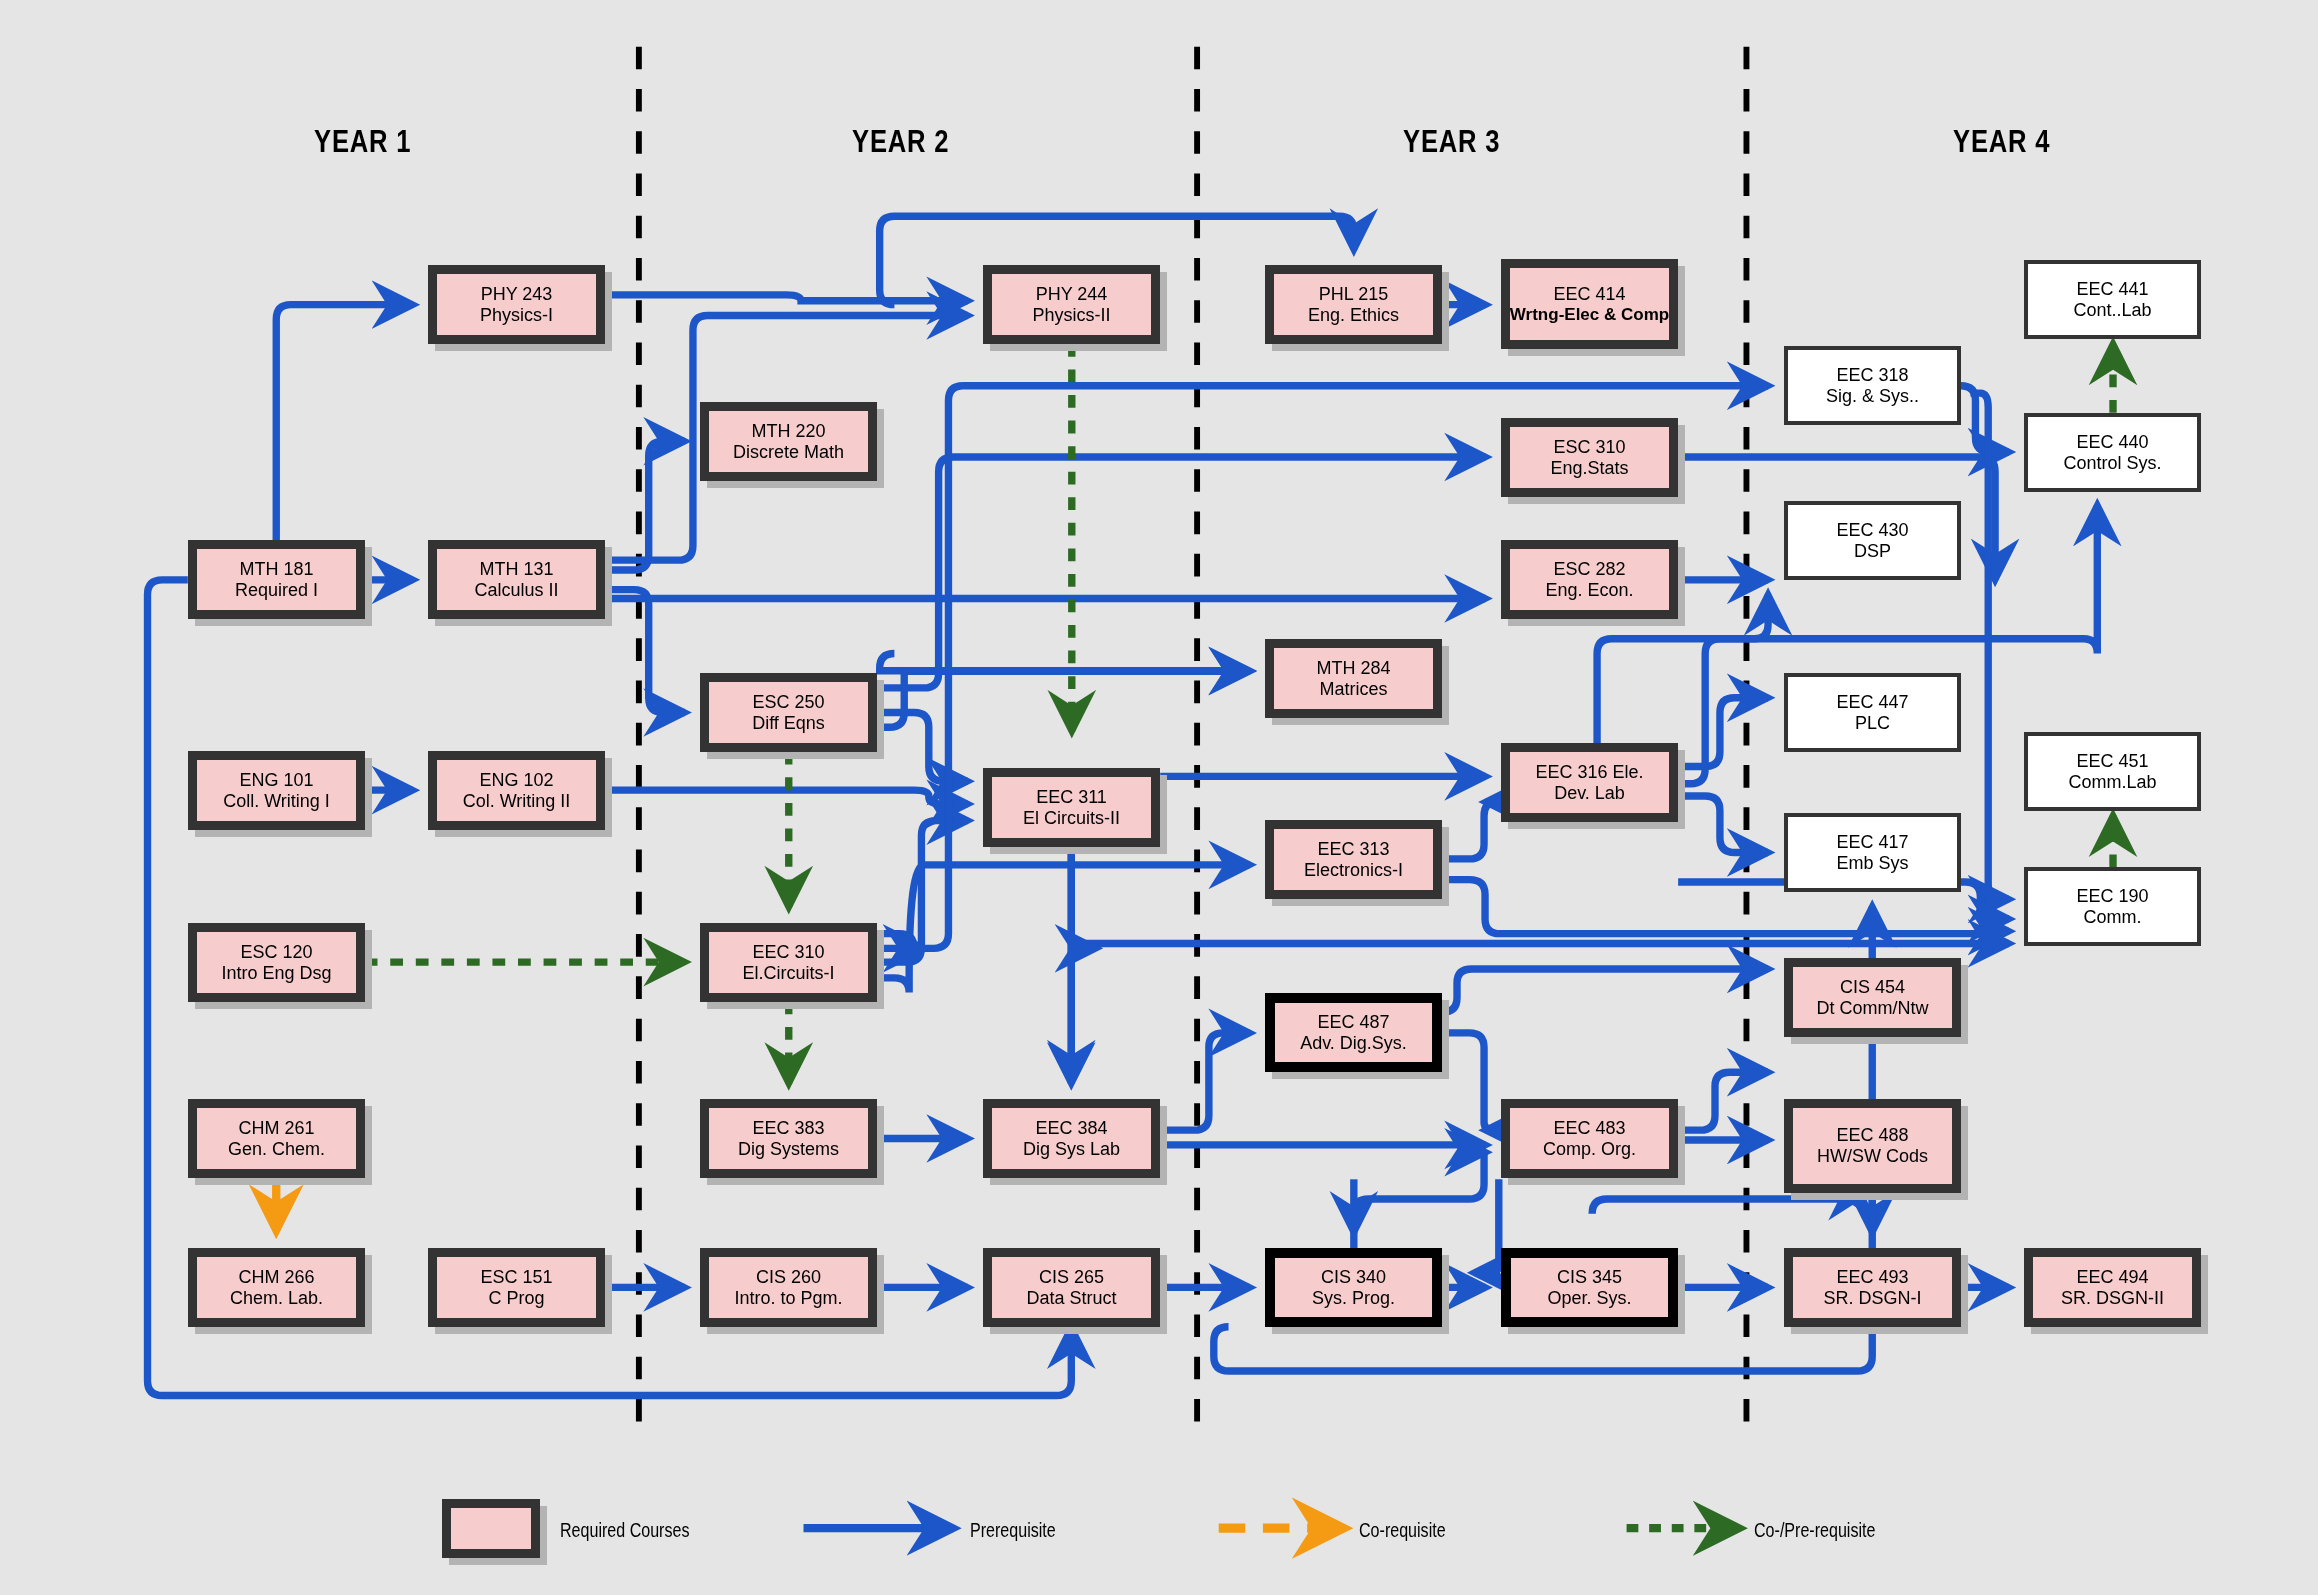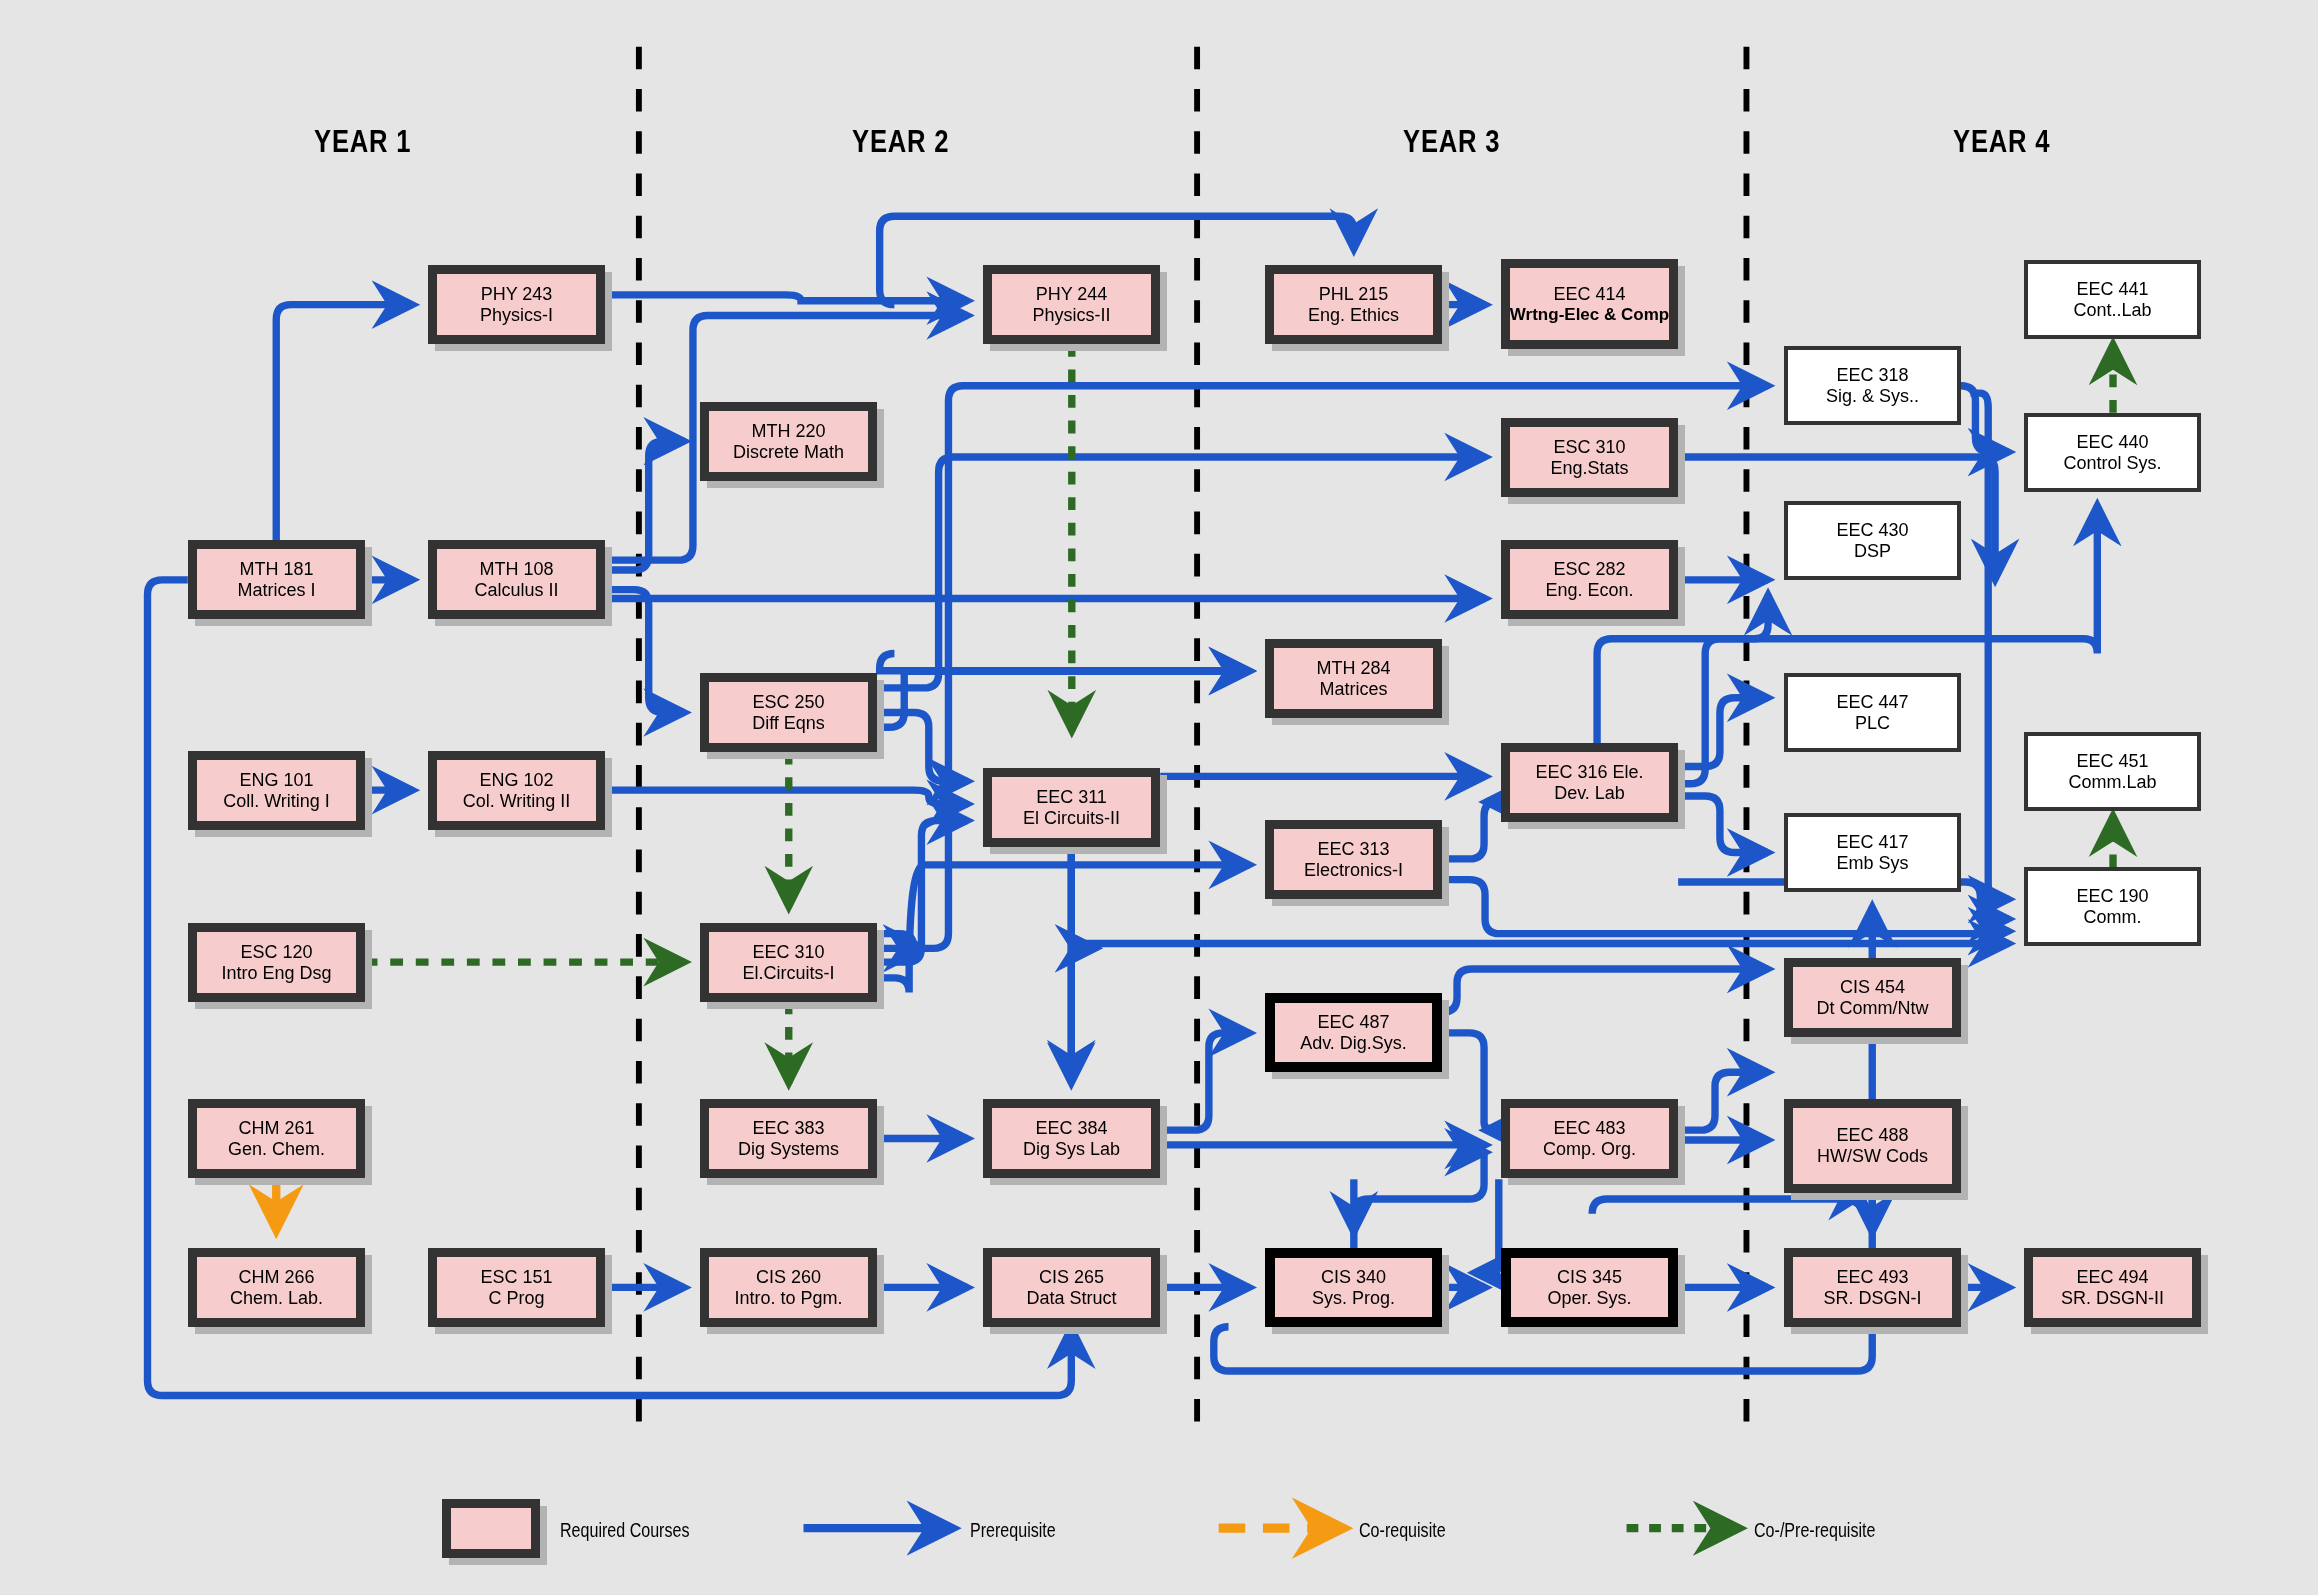--- a/index.html
+++ b/index.html
@@ -272,28 +272,28 @@
         <div class="label">
           <span>EEC 430</span>
           <span>DSP</span>
         </div>
       </div>
       <div class="node req" style="left: 188px; top: 540px; width: 177px; height: 79px;">
         <div class="shadow"></div>
         <div class="frame"></div>
         <div class="label">
           <span>MTH 181</span>
-          <span>Matrices I</span>
+          <span>Required I</span>
         </div>
       </div>
       <div class="node req" style="left: 428px; top: 540px; width: 177px; height: 79px;">
         <div class="shadow"></div>
         <div class="frame"></div>
         <div class="label">
-          <span>MTH 108</span>
+          <span>MTH 131</span>
           <span>Calculus II</span>
         </div>
       </div>
       <div class="node req" style="left: 1501px; top: 540px; width: 177px; height: 79px;">
         <div class="shadow"></div>
         <div class="frame"></div>
         <div class="label">
           <span>ESC 282</span>
           <span>Eng. Econ.</span>
         </div>

